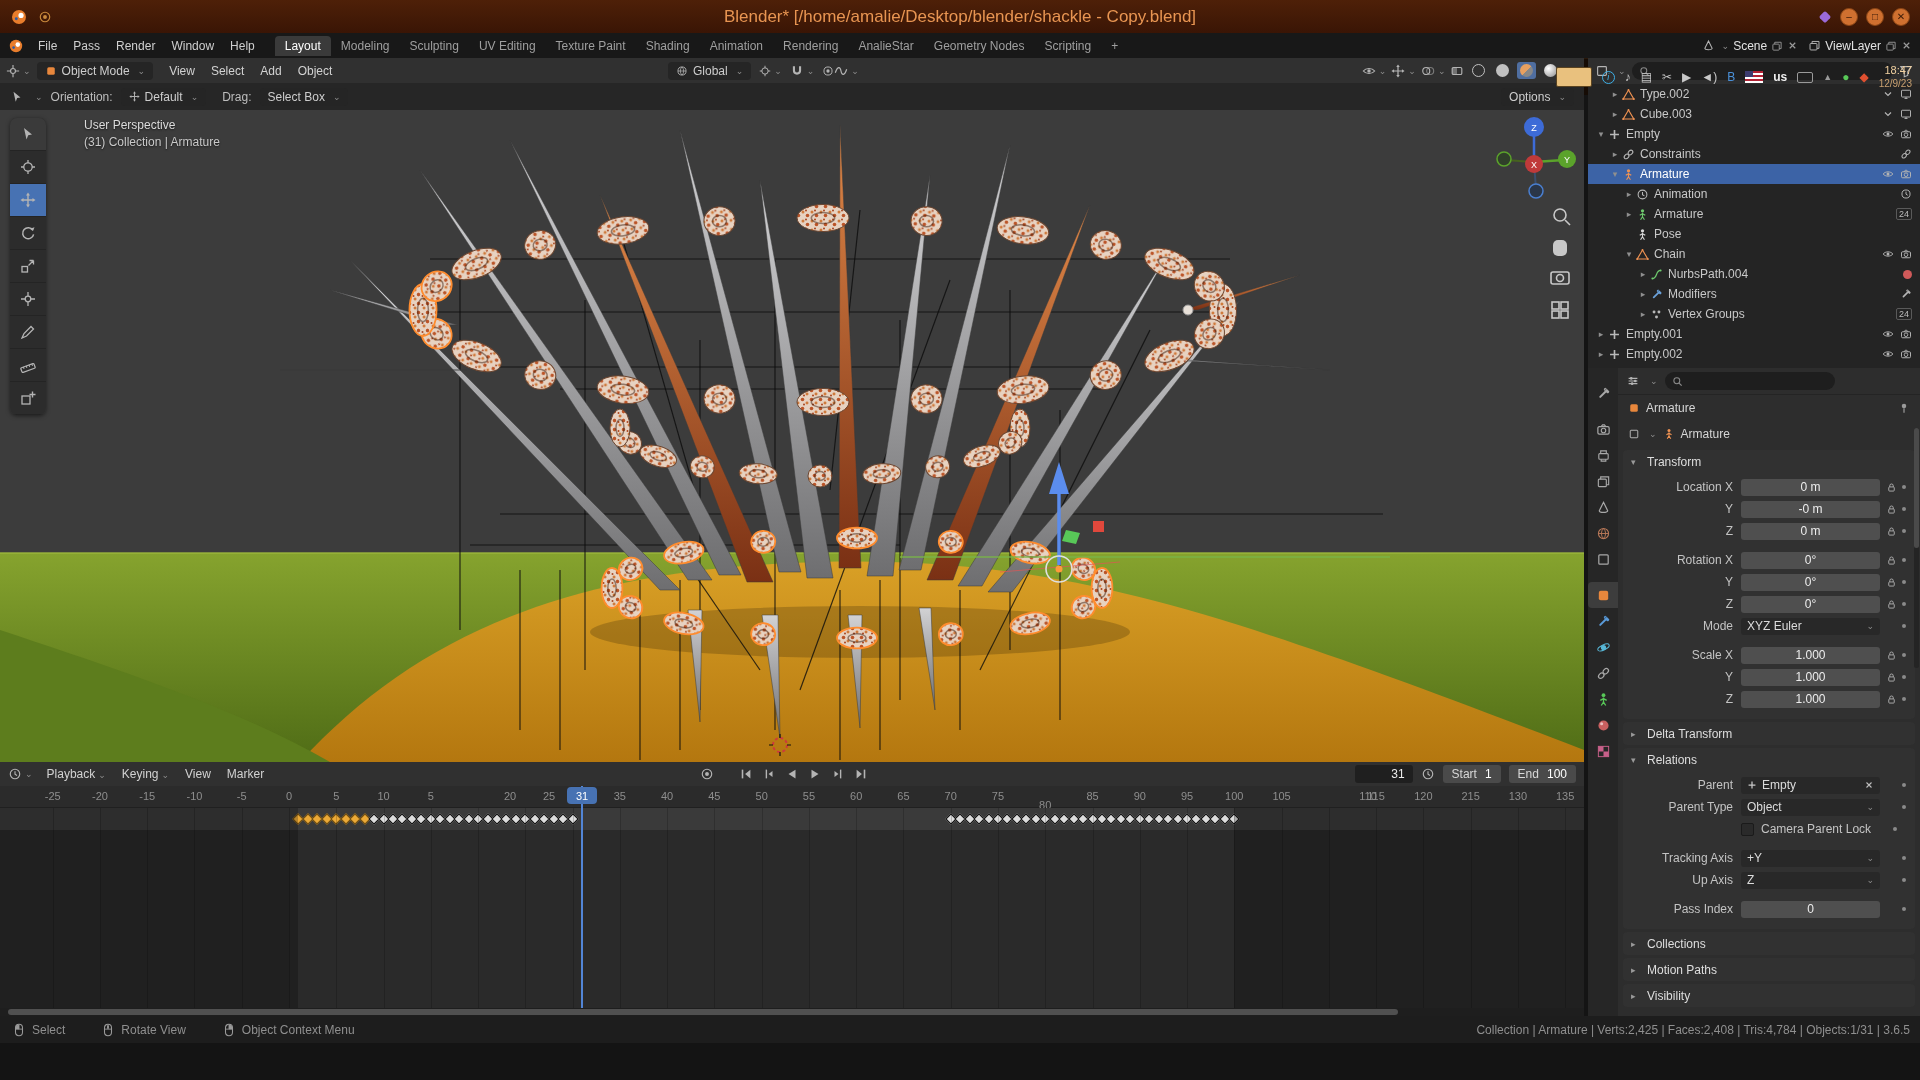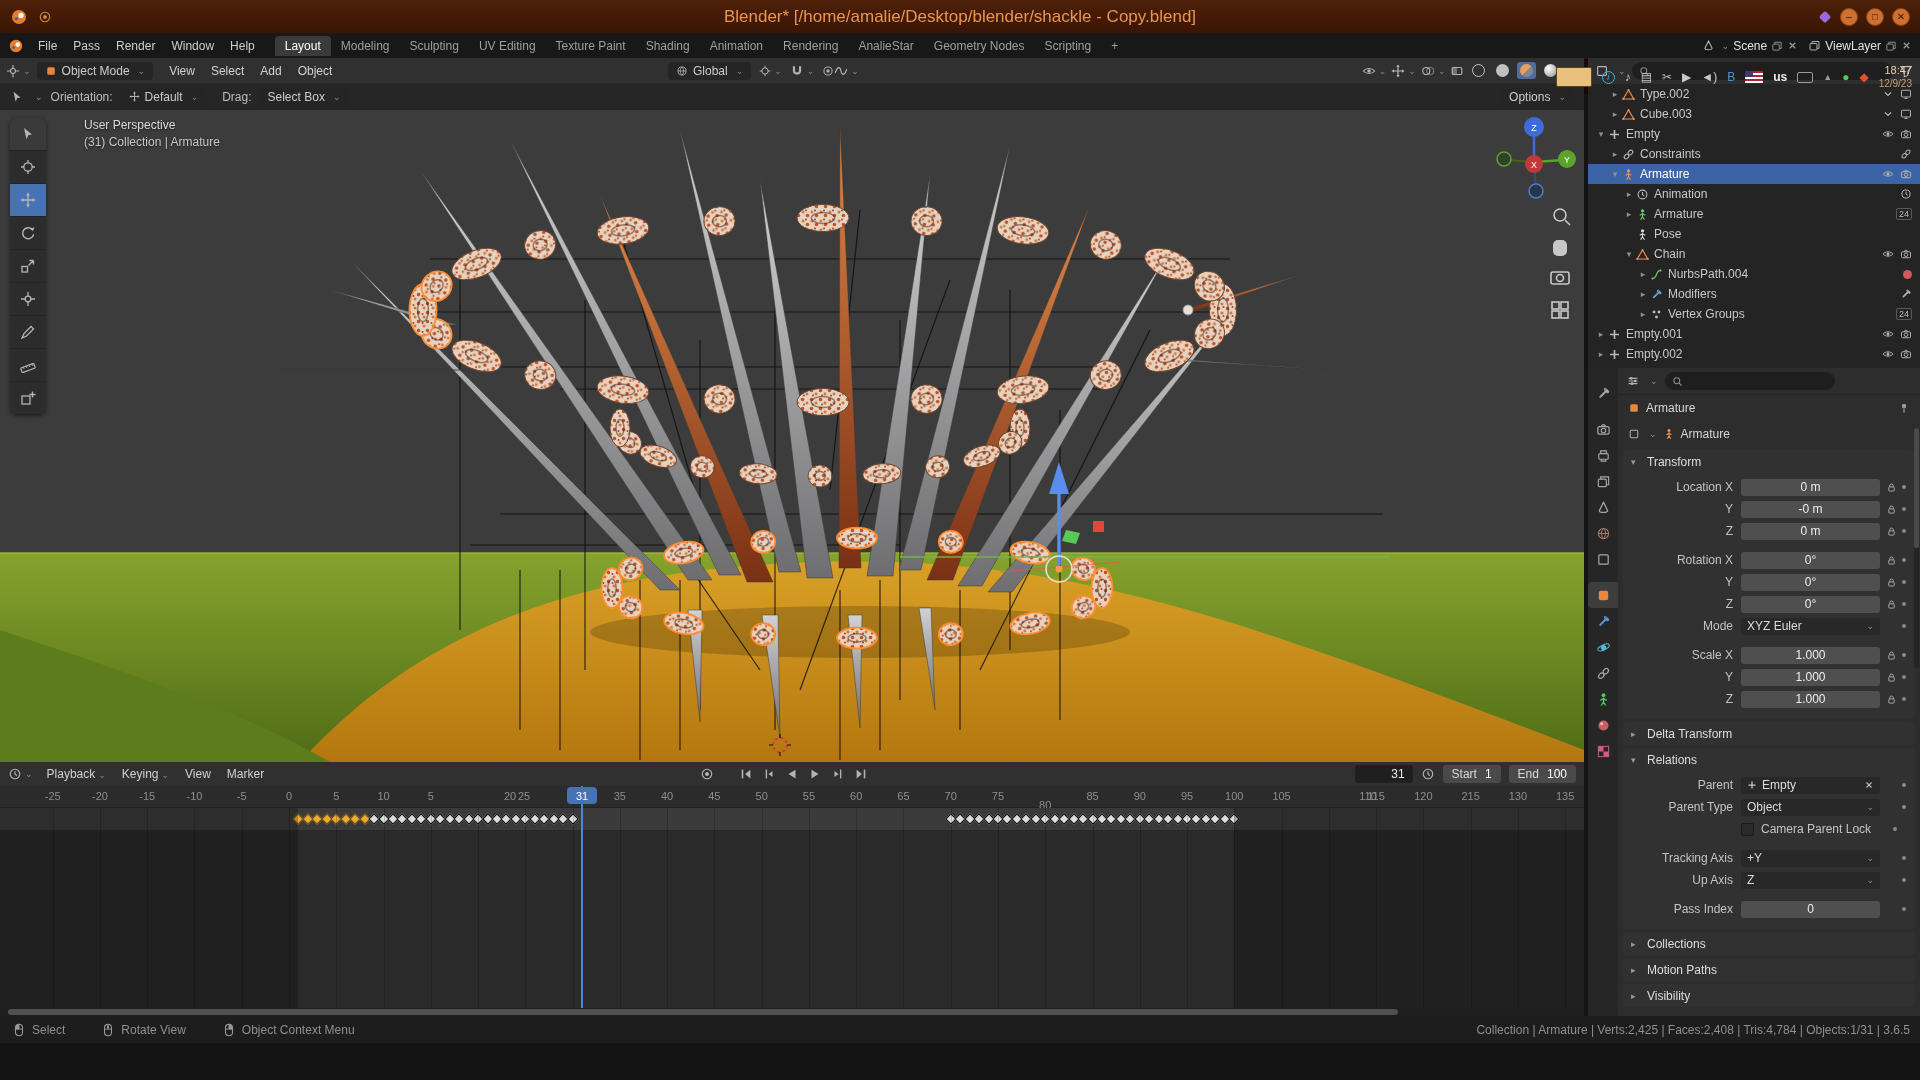--- a/index.html
+++ b/index.html
@@ -1399,21 +1399,21 @@
     <span class="tick" style="left: 52.675px;">-25</span>
     <span class="tick" style="left: 99.94px;">-20</span>
     <span class="tick" style="left: 147.205px;">-15</span>
     <span class="tick" style="left: 194.47px;">-10</span>
     <span class="tick" style="left: 241.735px;">-5</span>
     <span class="tick" style="left: 289px;">0</span>
     <span class="tick" style="left: 336.265px;">5</span>
     <span class="tick" style="left: 383.53px;">10</span>
     <span class="tick" style="left: 430.795px;">5</span>
     <span class="tick" style="left: 478.06px; margin-left: 32px;">20</span>
-    <span class="tick" style="left: 524px; text-align: right;">25</span>
+    <span class="tick" style="left: 549px; text-align: right;">25</span>
     <span class="tick" style="left: 572.59px;">30</span>
     <span class="tick" style="left: 619.855px;">35</span>
     <span class="tick" style="left: 667.12px;">40</span>
     <span class="tick" style="left: 714.385px;">45</span>
     <span class="tick" style="left: 761.65px;">50</span>
     <span class="tick" style="left: 808.915px;">55</span>
     <span class="tick" style="left: 856.18px;">60</span>
     <span class="tick" style="left: 903.445px;">65</span>
     <span class="tick" style="left: 950.71px;">70</span>
     <span class="tick" style="left: 997.975px;">75</span>

